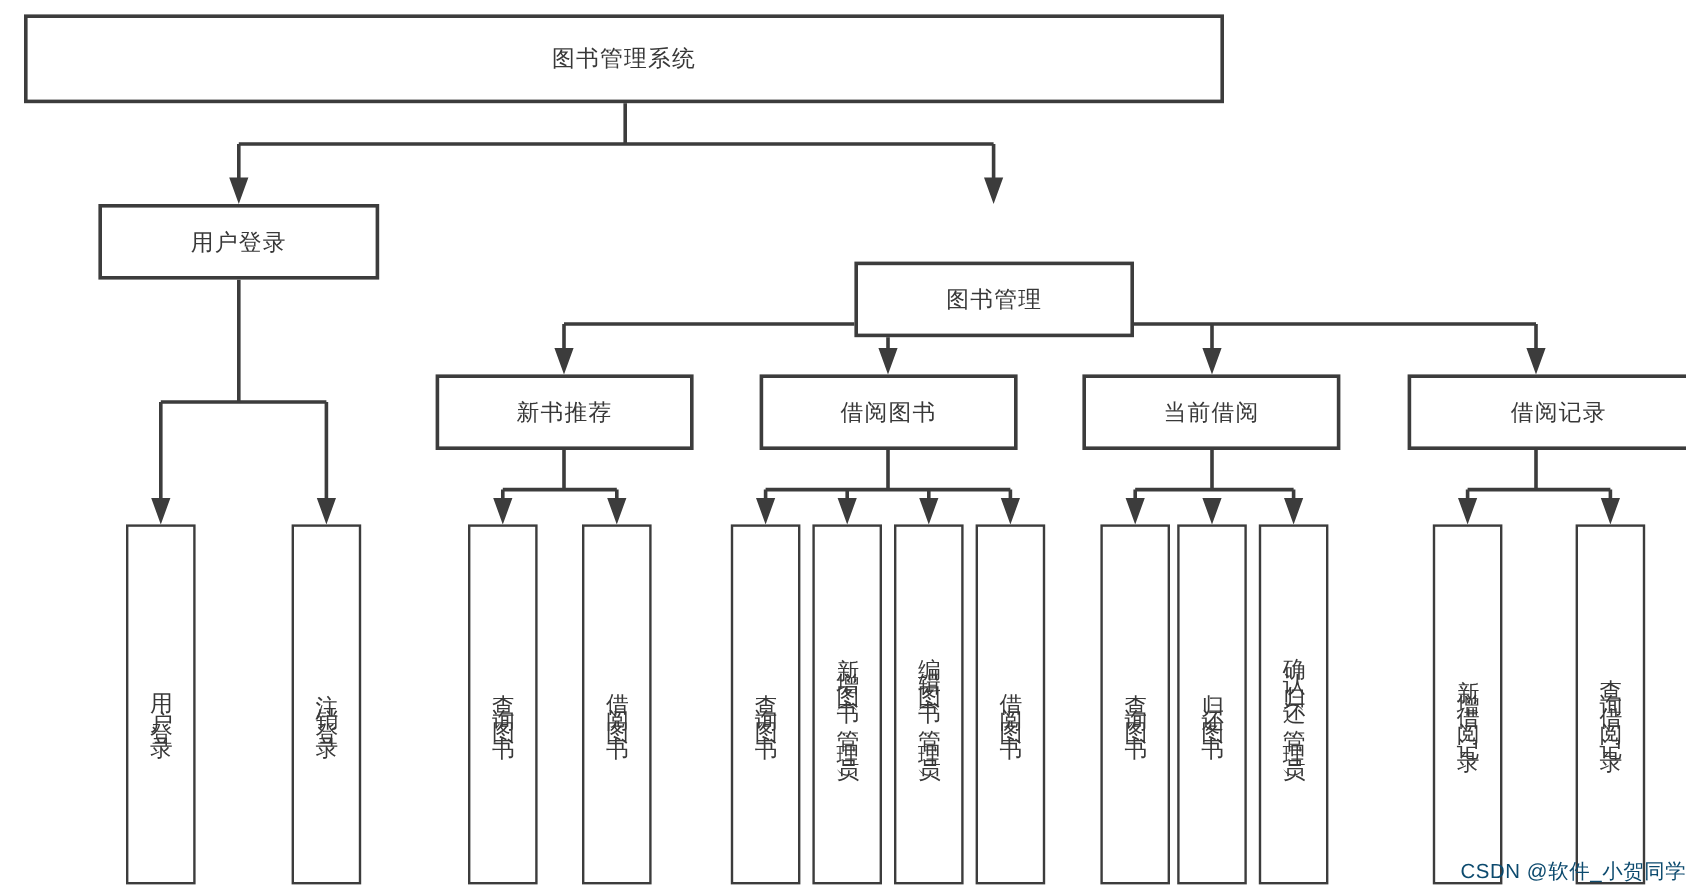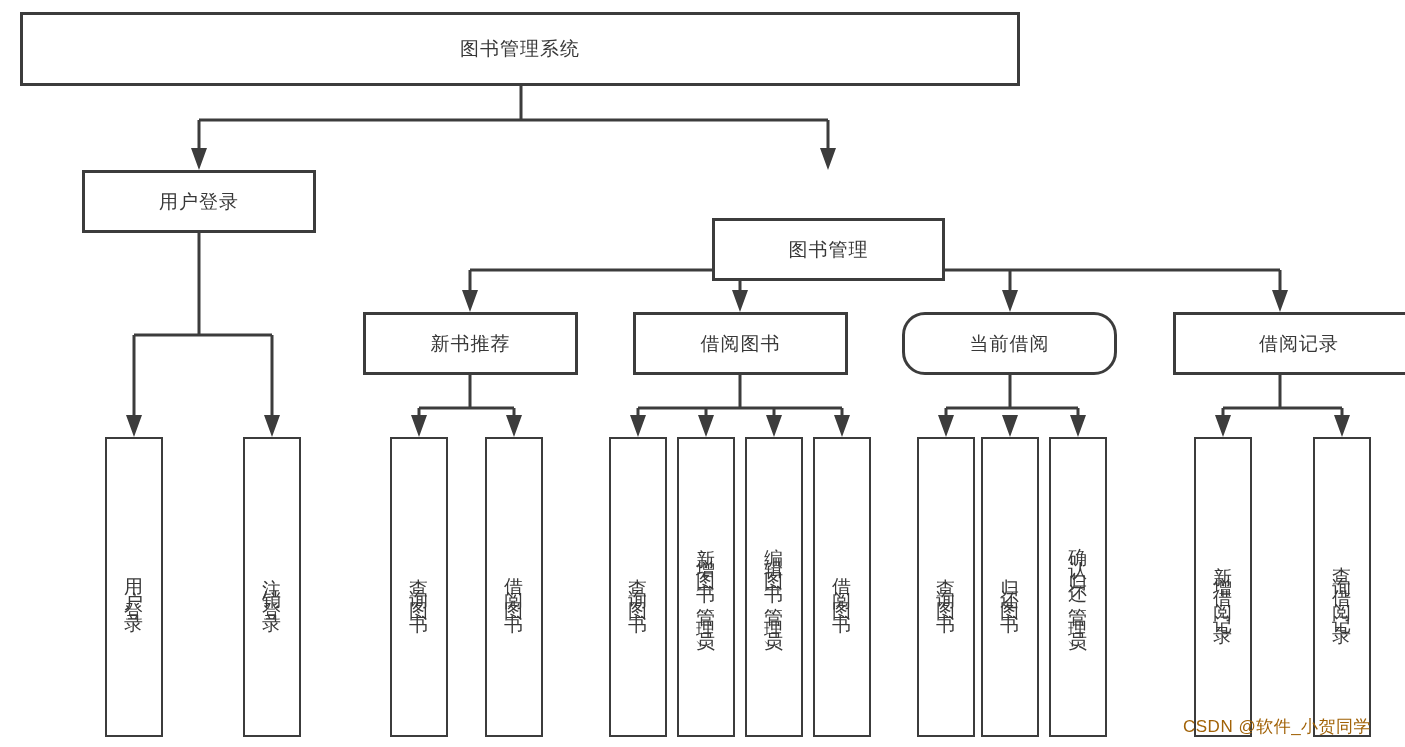--- a/index.html
+++ b/index.html
@@ -37,25 +37,25 @@
   .vtext {
     writing-mode: vertical-rl;
     text-orientation: mixed;
     letter-spacing: 12px;
     font-size: 19px;
     line-height: 1;
     white-space: nowrap;
   }
   .watermark {
     position: absolute;
-    left: 1183px;
+    left: 1217px;
     top: 715px;
     z-index: 3;
     font-size: 17px;
-    color: #a16207;
+    color: #0c4a6e;
     letter-spacing: 0.5px;
     white-space: nowrap;
   }
 </style>
 </head>
 <body>
 
 <div class="canvas">
 
   <svg class="wires" viewBox="0 0 1405 747">
@@ -90,21 +90,21 @@
   <div class="node" style="left:712px; top:170px; width:233px; height:63px;margin-top:48px;">
     <span>图书管理</span>
   </div>
 
   <div class="node" style="left:363px; top:312px; width:215px; height:63px;font-family:Liberation Mono, monospace;">
     <span>新书推荐</span>
   </div>
   <div class="node" style="left:633px; top:312px; width:215px; height:63px;">
     <span>借阅图书</span>
   </div>
-  <div class="node" style="left:902px; top:312px; width:215px; height:63px;border-radius:23px;">
+  <div class="node" style="left:902px; top:312px; width:215px; height:63px;">
     <span>当前借阅</span>
   </div>
   <div class="node" style="left:1173px; top:312px; width:252px; height:63px;">
     <span>借阅记录</span>
   </div>
 
   <div class="node leaf" style="left:105px; top:437px; width:58px; height:300px;">
     <span class="vtext">用户登录</span>
   </div>
   <div class="node leaf" style="left:243px; top:437px; width:58px; height:300px;">

